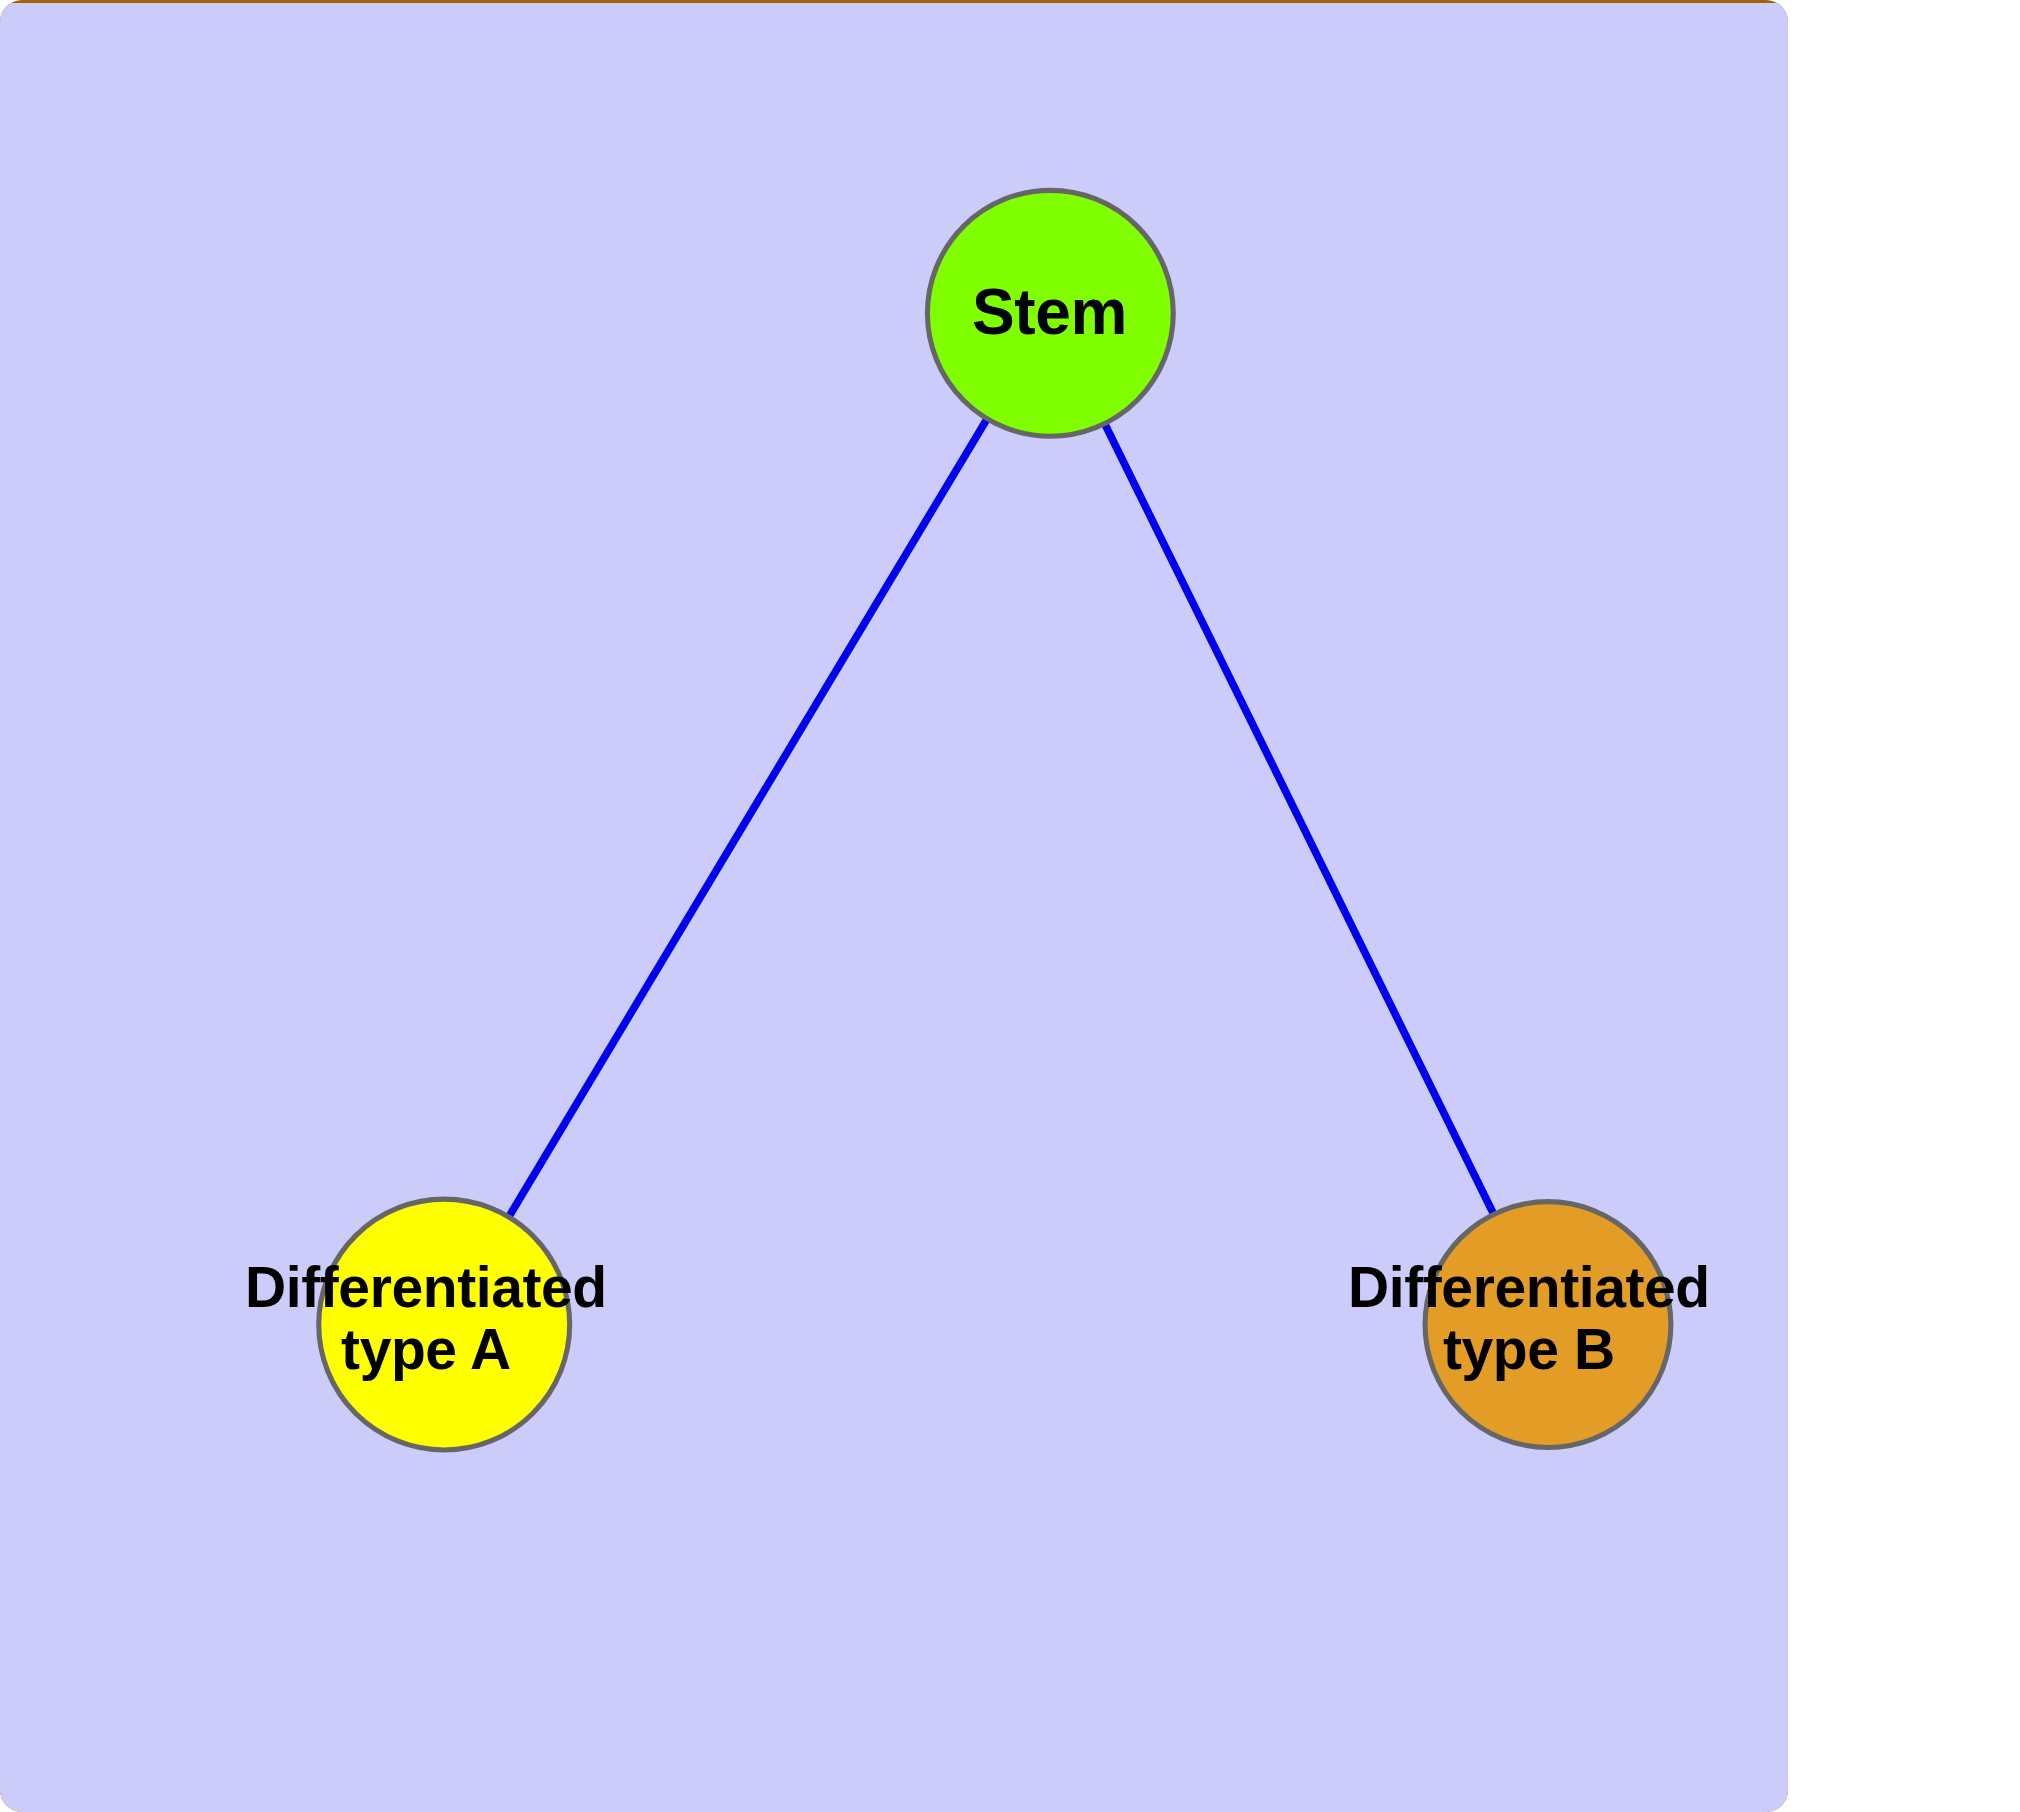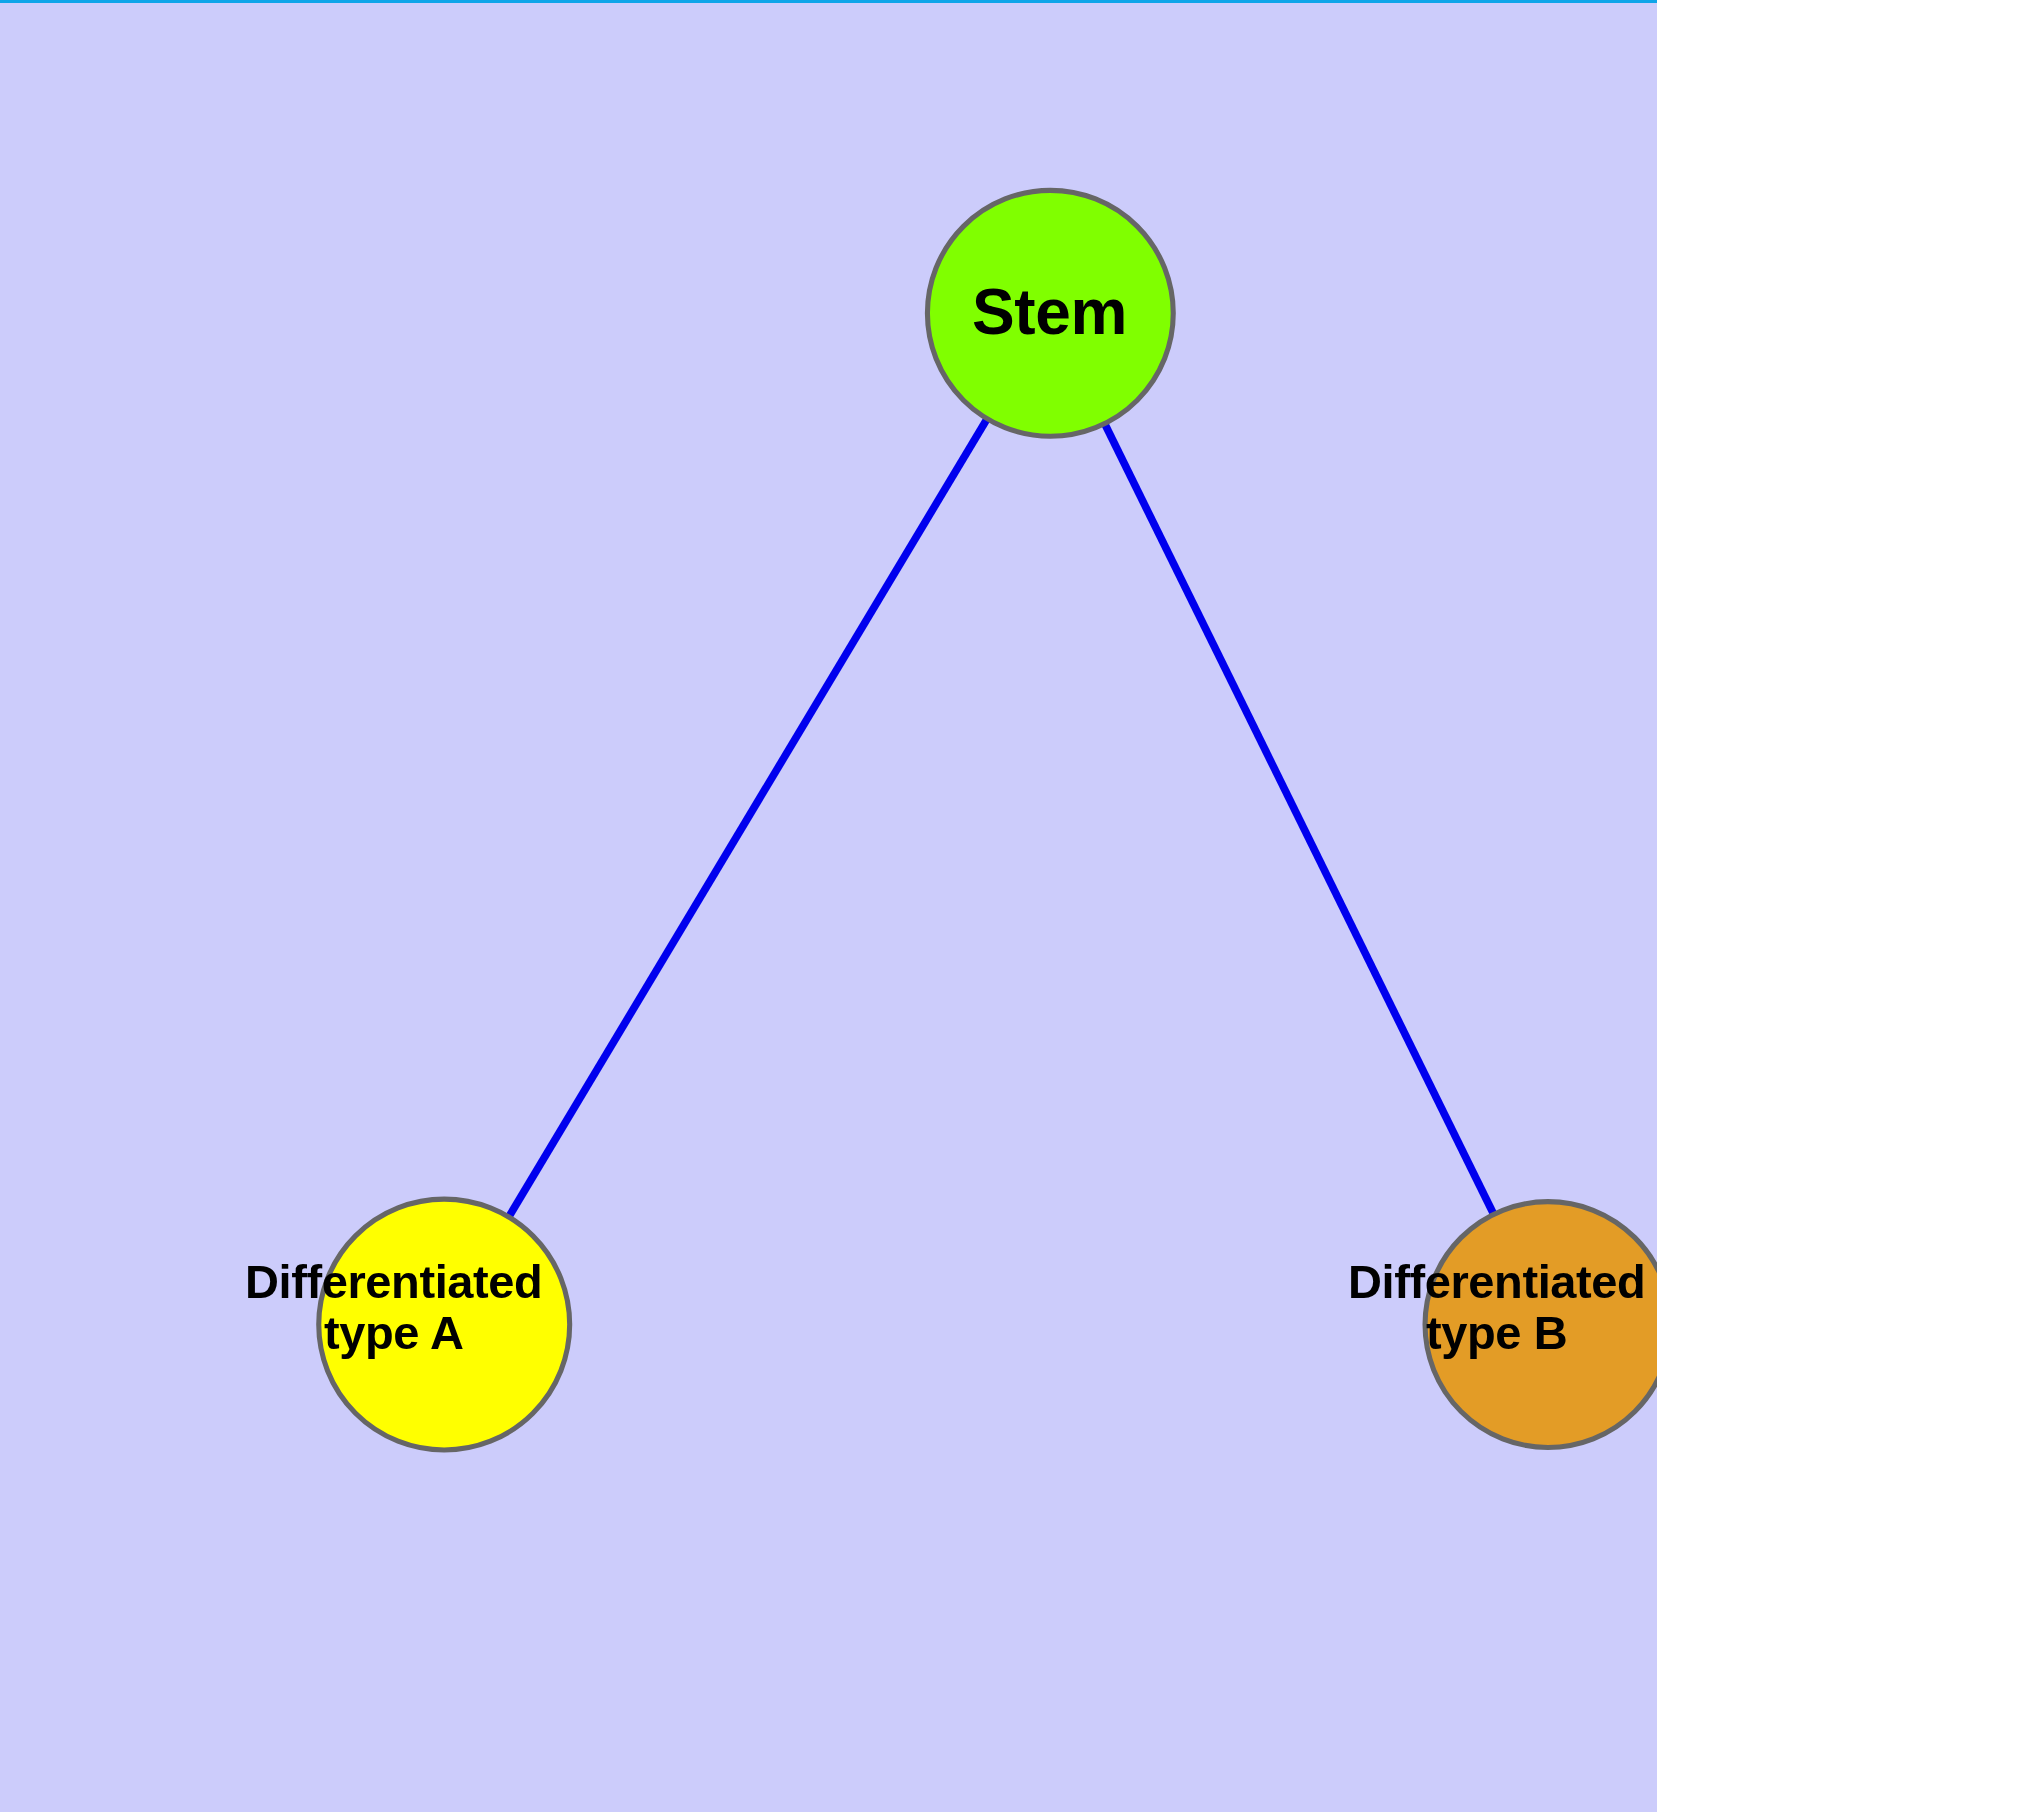--- a/index.html
+++ b/index.html
@@ -3,25 +3,26 @@
 <meta charset="utf-8">
 <title>Cell differentiation graph</title>
 <style>
   html, body {
     margin: 0;
     padding: 0;
     background: #ffffff;
   }
   #canvas {
     position: relative;
-    width: 1657px;
+    width: 1788px;
     height: 1812px;
-    background: #0ea5e9;
+    background: #a16207;
     overflow: hidden;
     font-family: "Liberation Sans", "DejaVu Sans", sans-serif;
+    border-radius: 22px;
   }
   #plot-area {
     position: absolute;
     left: 0;
     top: 3.4px;
     width: 2021px;
     height: 1809px;
     background: #ccccfb;
   }
   #graph-svg {
@@ -39,21 +40,21 @@
     color: #000000;
     line-height: 1.08;
     white-space: pre;
     pointer-events: none;
     letter-spacing: -0.4px;
   }
   .node-label.single {
     font-size: 64px;
   }
   .node-label.double {
-    font-size: 47px;
+    font-size: 57px;
   }
 </style>
 </head>
 <body>
 
 <div id="canvas">
   <div id="plot-area">
 
     <svg id="graph-svg" viewBox="0 0 2384 2134" preserveAspectRatio="none">
       <g id="edge-layer">

